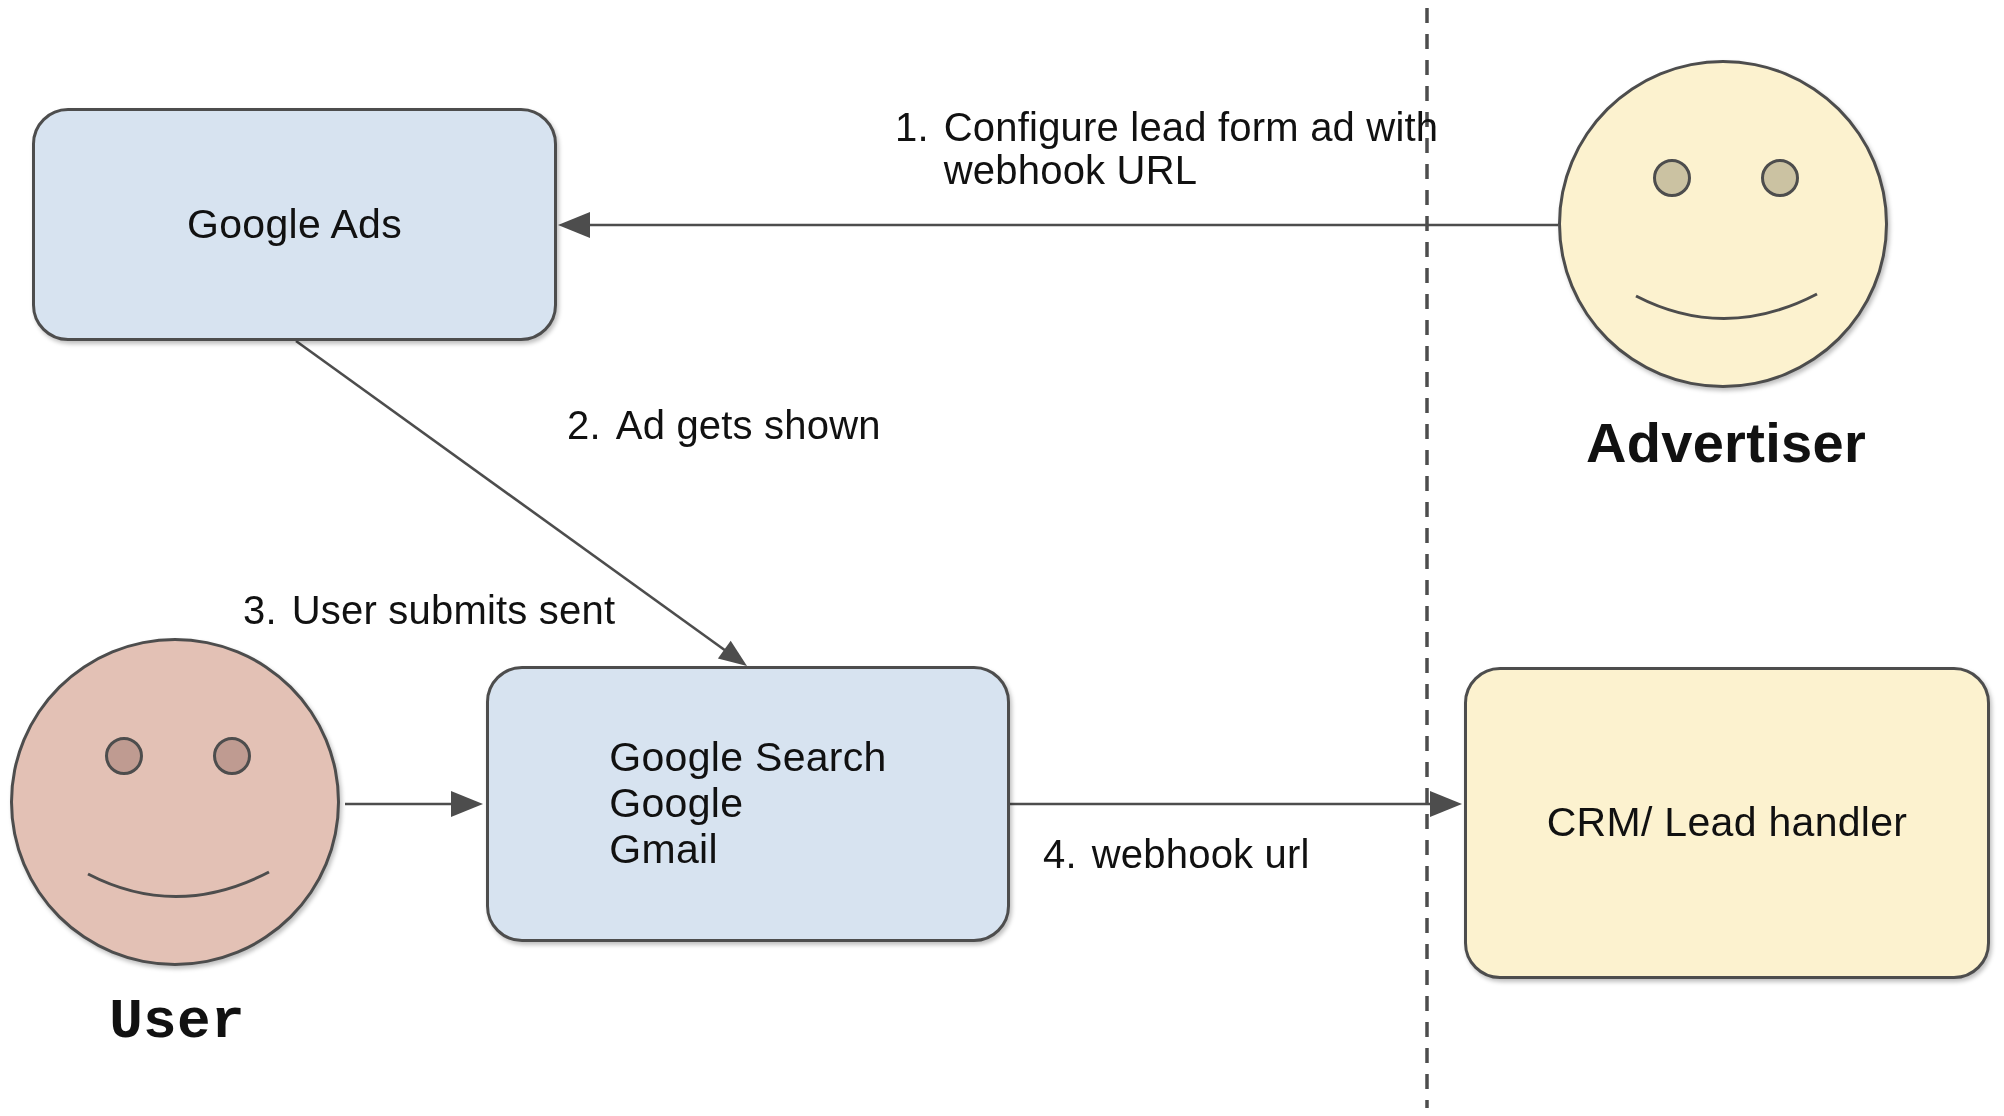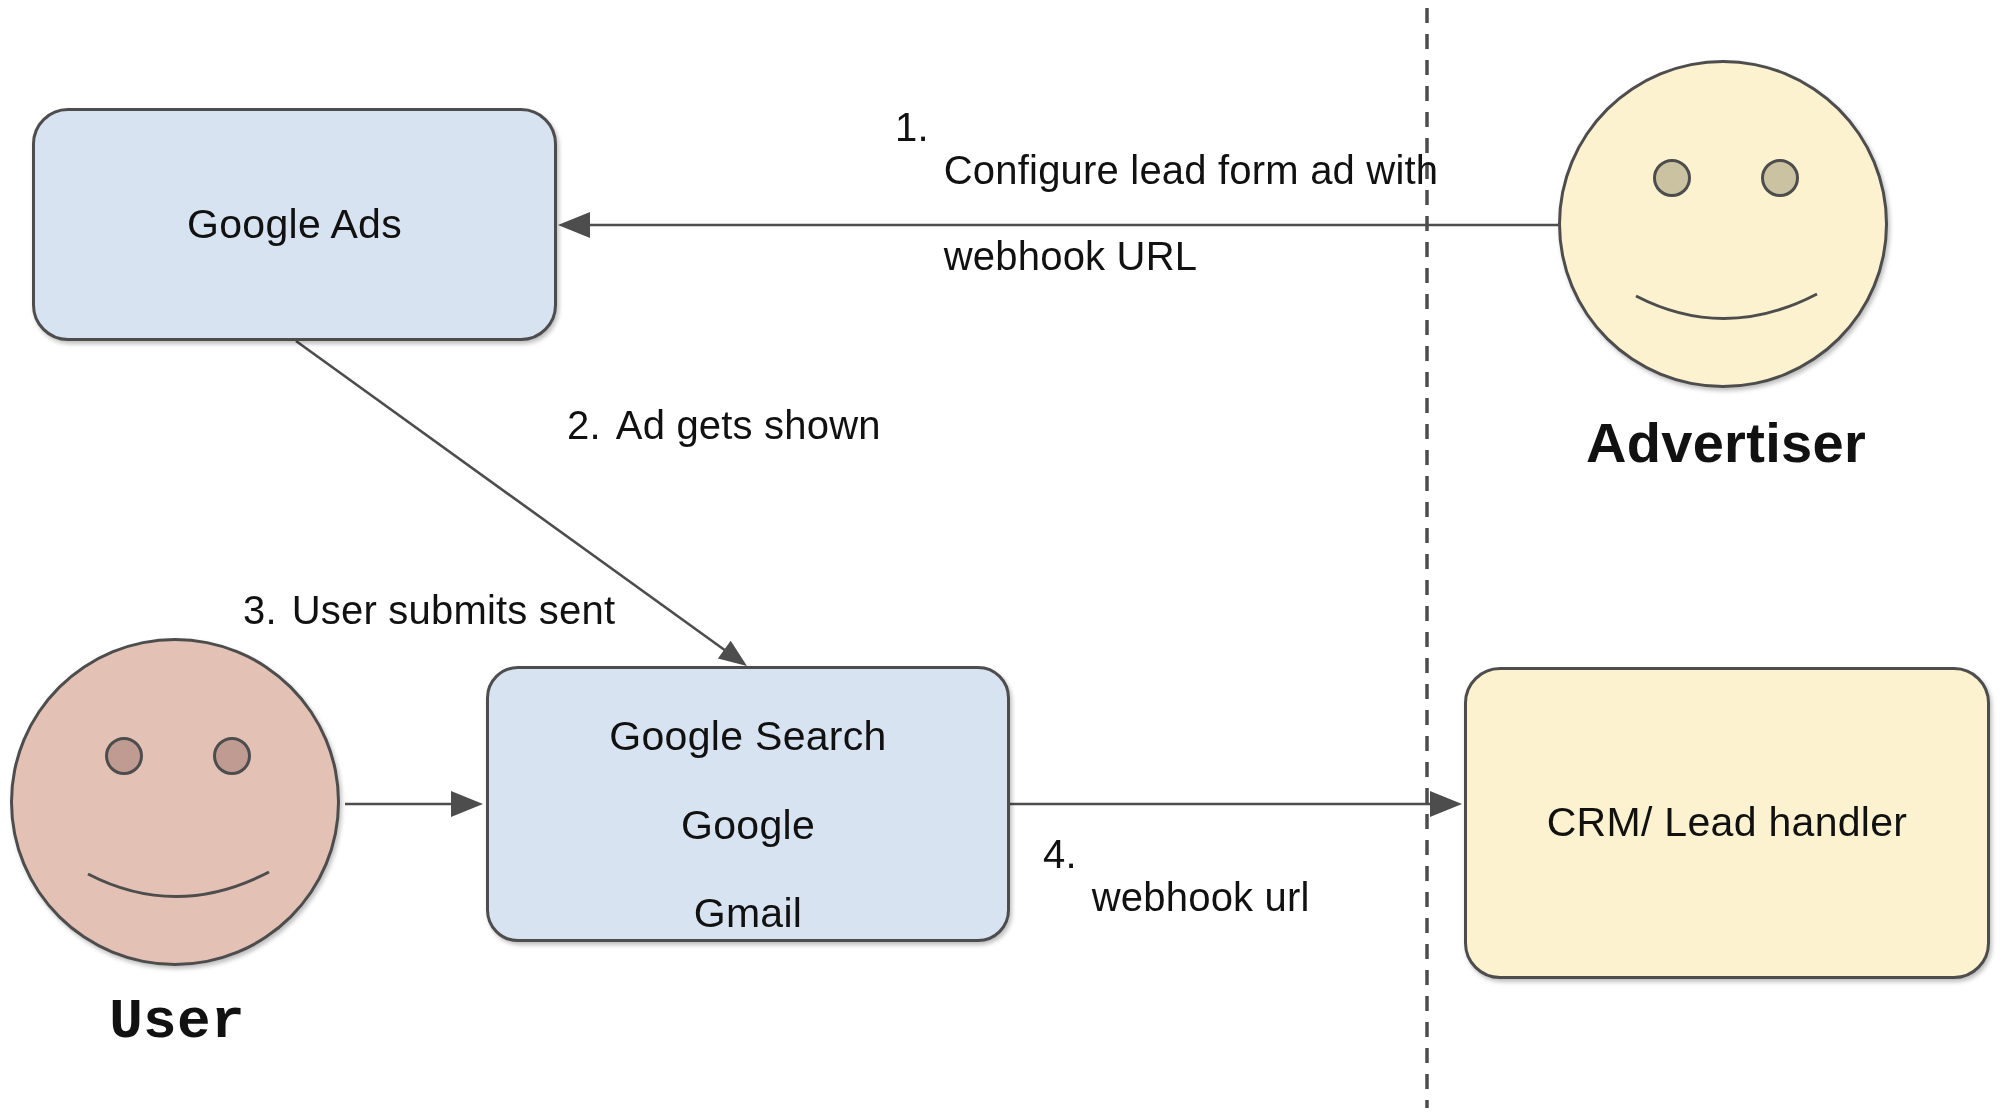--- a/index.html
+++ b/index.html
@@ -3,31 +3,31 @@
 <meta charset="utf-8">
 <style>
   html,body{margin:0;padding:0;background:#ffffff;}
   #canvas{
     position:relative;width:2004px;height:1116px;background:#ffffff;
     font-family:"Liberation Sans",sans-serif;color:var(--text,#111);
     overflow:hidden;
   }
   .node{
     position:absolute;border:3px solid var(--stroke,#4d4d4d);border-radius:36px;
-    display:flex;align-items:center;justify-content:center;text-align:center;
+    display:flex;align-items:center;justify-content:center;text-align:left;
     font-size:41px;line-height:1.12;letter-spacing:.3px;
     box-shadow:2px 3px 4px rgba(0,0,0,.25);
     box-sizing:border-box;
   }
   .node.blue{background:var(--box-blue,#d7e3f0);}
   .node.yellow{background:var(--box-yellow,#fcf2cf);}
   #node-google-ads{left:32px;top:108px;width:525px;height:233px;}
-  #node-surfaces{left:486px;top:666px;width:524px;height:276px;border-radius:32px;}
+  #node-surfaces{left:486px;top:666px;width:524px;height:276px;}
   #node-crm{left:1464px;top:667px;width:526px;height:312px;}
-  .stack span{display:block;margin-top:43px;}
+  .stack span{display:block;}
 
   .face{
     position:absolute;width:330px;height:328px;border-radius:50%;
     border:3px solid var(--stroke,#4d4d4d);
     box-shadow:2px 3px 4px rgba(0,0,0,.25);box-sizing:border-box;
   }
   #face-advertiser{left:1558px;top:60px;background:var(--box-yellow,#fcf2cf);}
   #face-user{left:10px;top:638px;background:var(--user-face,#e3c1b5);}
   .eye{
     position:absolute;width:38px;height:38px;border-radius:50%;

